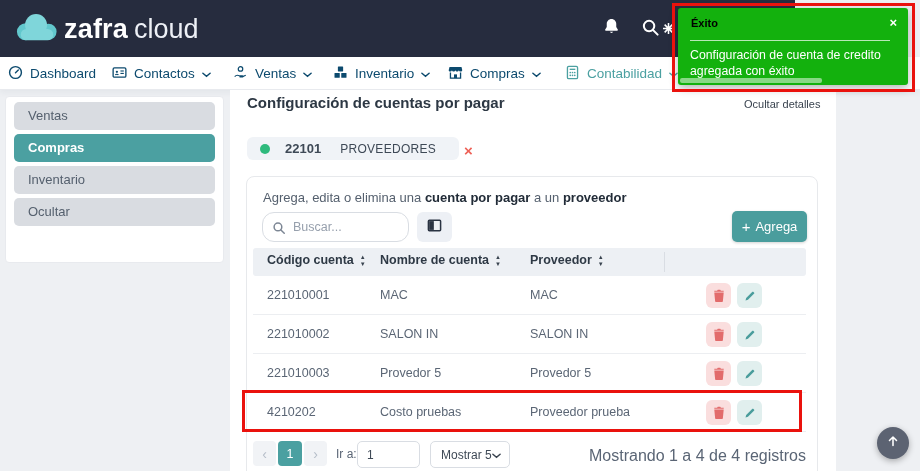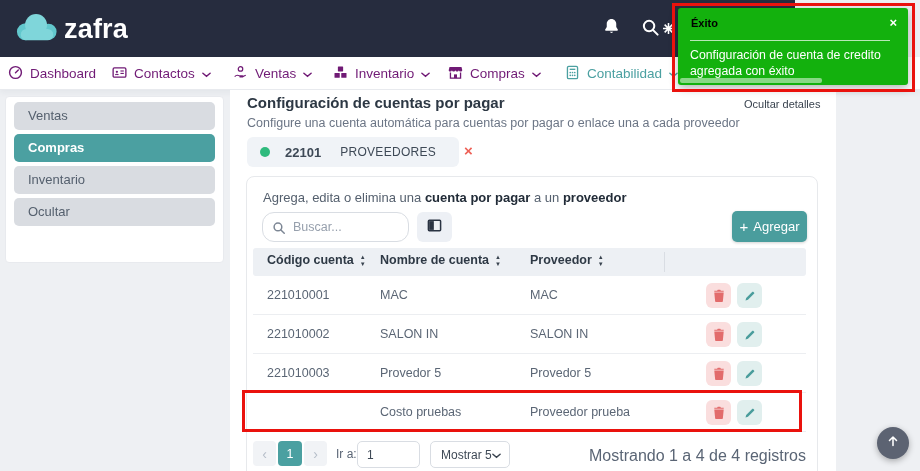--- a/index.html
+++ b/index.html
@@ -15,39 +15,39 @@
   .logo-light { font-size:27px; font-weight:300; color:#edf0f6; }
   .tb-icon { width:19px; height:19px; }
   .bell-pos { left:602px; top:17px; }
   .search-pos { left:641px; top:18px; }
   .partial-pos { left:663px; top:20px; z-index:44; }
 
   
   .navbar { left:0; top:57px; width:920px; height:33px; background:#ffffff;
             border-bottom:1px solid #e8eaee; box-shadow:0 3px 6px rgba(40,50,70,.05); }
   .nav-item { position:absolute; top:0; height:33px; display:flex; align-items:center;
-              gap:7px; font-size:13.5px; color:#701a75; cursor:pointer; white-space:nowrap; }
+              gap:7px; font-size:13.5px; color:#0c4a6e; cursor:pointer; white-space:nowrap; }
   .nav-item svg { flex:0 0 auto; }
   .nav-item.active { color:#4ba0a1; }
   .ni0{left:8px} .ni1{left:112px} .ni2{left:233px} .ni3{left:333px} .ni4{left:448px} .ni5{left:565px}
 
   
   .sidebar { left:5px; top:96px; width:219px; height:167px; background:#ffffff;
              border:1px solid #e8eaee; border-radius:4px; padding-top:5px; }
   .side-item { margin:0 8px 4px 8px; height:28px; border-radius:5px; background:#d9dce1;
                color:#55606e; font-size:13px; line-height:28px; padding-left:14px; cursor:pointer; }
   .side-item.active { background:#4ba0a1; color:#ffffff; font-weight:700; }
 
   
   .main-card { left:230px; top:90px; width:606px; height:381px; background:#ffffff; }
   .page-title { left:247px; top:94px; font-size:15px; font-weight:700; color:#2d3844; }
   .hide-details { left:744px; top:98px; font-size:11px; color:#39434f; cursor:pointer; }
   .subtitle { left:247px; top:116px; font-size:12.5px; color:#6b7585; }
 
-  .chip { left:247px; top:137px; height:30px; background:#f0f3f7; border-radius:6px;
+  .chip { left:247px; top:137px; height:23px; background:#f0f3f7; border-radius:6px;
           display:flex; align-items:center; padding:0 23px 0 13px; }
   .chip-dot { width:10px; height:10px; border-radius:50%; background:#2fba7d; margin-right:15px; }
   .chip-code { font-size:13px; font-weight:600; color:#3e4956; margin-right:19px; }
   .chip-name { font-size:12px; color:#3e4956; letter-spacing:.3px; }
   .chip-remove { left:464px; top:142px; font-size:15px; font-weight:700; color:#ee6157; cursor:pointer; }
 
   .panel { left:246px; top:176px; width:572px; height:310px; background:#ffffff;
            border:1px solid #e7e9ec; border-radius:8px; }
   .sentence { left:263px; top:190px; font-size:13px; color:#55606e; }
   .sentence b { color:#222c38; }
@@ -126,20 +126,21 @@
     <div class="abs logo">
       <span>
         <svg width="42" height="30" viewBox="0 0 44 30">
           <circle cx="10" cy="20" r="9" fill="#62c8cd"></circle>
           <circle cx="34" cy="20" r="8.5" fill="#62c8cd"></circle>
           <circle cx="21" cy="13" r="11.5" fill="#7fd6da"></circle>
           <rect x="5" y="17" width="34" height="12" rx="6" fill="#7fd6da"></rect>
         </svg>
       </span>
       <span class="logo-bold">zafra</span>
+      <span class="logo-light">cloud</span>
     </div>
     <span class="abs bell-pos">
       <svg class="tb-icon" viewBox="0 0 16 16">
         <path d="M8 1.6c2.3 0 4 1.8 4 4.1v2.8l1.3 2.1c.2.4 0 .9-.5.9H3.2c-.5 0-.7-.5-.5-.9L4 8.5V5.7c0-2.3 1.7-4.1 4-4.1z" fill="#ffffff"></path>
         <path d="M6.6 12.5a1.5 1.5 0 0 0 2.8 0z" fill="#ffffff"></path>
       </svg>
     </span>
     <span class="abs search-pos">
       <svg class="tb-icon" viewBox="0 0 16 16">
         <circle cx="6.8" cy="6.8" r="4.4" fill="none" stroke="#ffffff" stroke-width="1.7"></circle>
@@ -250,21 +251,20 @@
   <div class="abs sidebar">
     <div class="side-item">Ventas</div>
     <div class="side-item active">Compras</div>
     <div class="side-item">Inventario</div>
     <div class="side-item">Ocultar</div>
   </div>
 
   <div class="abs main-card"></div>
   <div class="abs page-title">Configuración de cuentas por pagar</div>
   <div class="abs hide-details">Ocultar detalles</div>
-  <div class="abs subtitle">Configure una cuenta automática para cuentas por pagar o enlace una a cada proveedor</div>
 
   <div class="abs chip">
     <span class="chip-dot"></span>
     <span class="chip-code">22101</span>
     <span class="chip-name">PROVEEDORES</span>
   </div>
   <span class="abs chip-remove">×</span>
 
   <div class="abs panel"></div>
   <div class="abs sentence"><span>Agrega, edita o elimina una </span><b>cuenta por pagar</b><span> a un </span><b>proveedor</b></div>
@@ -279,21 +279,21 @@
   <div class="abs columns-btn">
     <span>
       <svg width="15" height="15" viewBox="0 0 16 16">
         <rect x="1.5" y="2.5" width="13" height="11" rx="1" fill="none" stroke="#2a3342" stroke-width="1.6"></rect>
         <rect x="2.3" y="3.3" width="5" height="9.4" fill="#2a3342"></rect>
       </svg>
     </span>
   </div>
   <div class="abs add-btn">
     <span class="add-plus">+</span>
-    <span>Agregar</span>
+    <span>Agrega</span>
   </div>
 
   <div class="abs thead">
     <div class="th th1">
       <span>Código cuenta</span>
       <span class="sort">
           <span>▲</span>
           <span>▼</span>
         </span>
     </div>
@@ -353,20 +353,21 @@
           <path fill="#e26b6b" d="M1.2 4.4h11.6l-1 10.4c-.05.7-.6 1.2-1.3 1.2H3.5c-.7 0-1.25-.5-1.3-1.2l-1-10.4zM4.6 2l.9-1.2h3L9.4 2h3.4v1.5H1.2V2h3.4z"></path>
         </svg>
       </span>
     <span class="action-edit">
         <svg width="12" height="12" viewBox="0 0 16 16">
           <path fill="#4a9d9c" d="M2 14l.9-3.3 8.3-8.3c.3-.3.8-.3 1.1 0l1.3 1.3c.3.3.3.8 0 1.1l-8.3 8.3L2 14z"></path>
         </svg>
       </span>
   </div>
   <div class="trow r3">
+    <span class="td td1">4210202</span>
     <span class="td td3">Proveedor prueba</span>
     <span class="td td2">Costo pruebas</span>
     <span class="action-del">
         <svg width="12" height="13" viewBox="0 0 14 16">
           <path fill="#e26b6b" d="M1.2 4.4h11.6l-1 10.4c-.05.7-.6 1.2-1.3 1.2H3.5c-.7 0-1.25-.5-1.3-1.2l-1-10.4zM4.6 2l.9-1.2h3L9.4 2h3.4v1.5H1.2V2h3.4z"></path>
         </svg>
       </span>
     <span class="action-edit">
         <svg width="12" height="12" viewBox="0 0 16 16">
           <path fill="#4a9d9c" d="M2 14l.9-3.3 8.3-8.3c.3-.3.8-.3 1.1 0l1.3 1.3c.3.3.3.8 0 1.1l-8.3 8.3L2 14z"></path>

